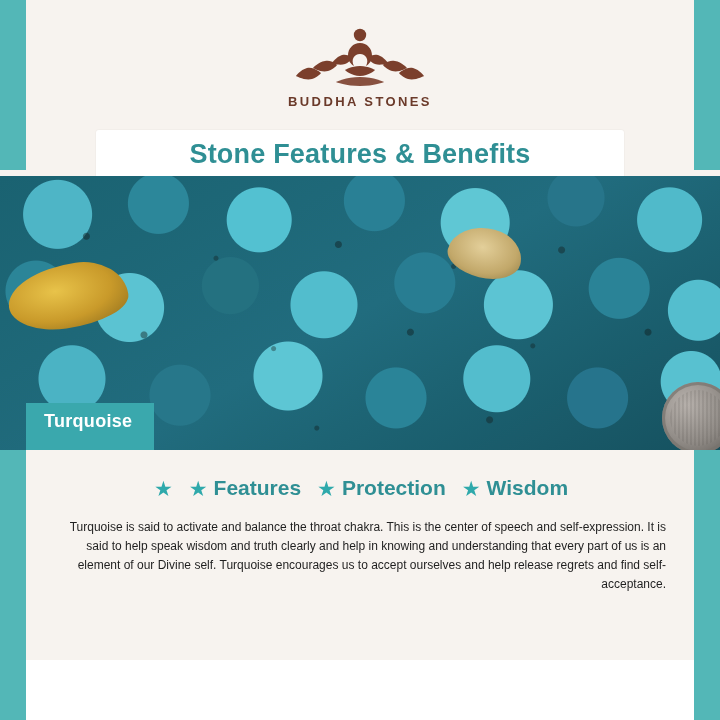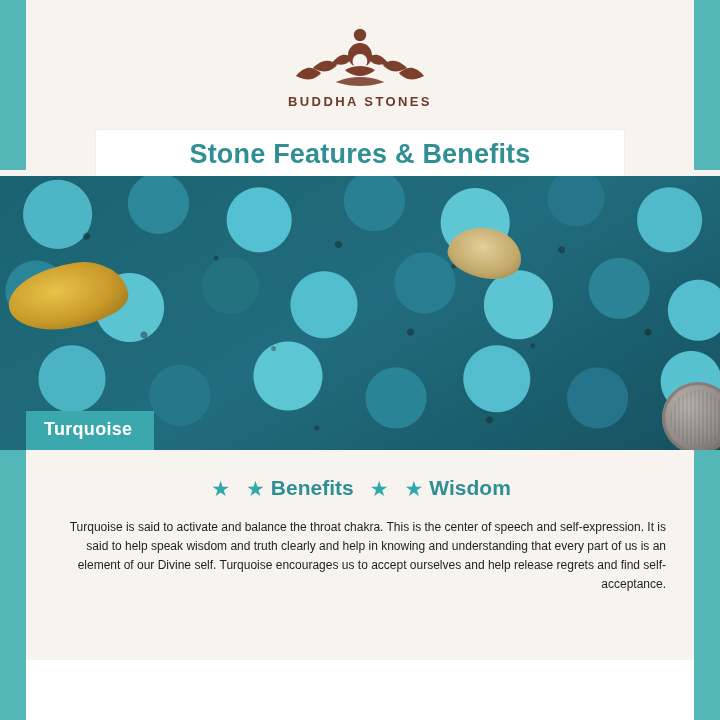--- a/index.html
+++ b/index.html
@@ -133,21 +133,21 @@
     border-radius: 50%;
     background: repeating-linear-gradient(90deg, rgba(90,86,82,0.35) 0 2px, rgba(160,155,150,0.2) 2px 4px);
     opacity: .5;
   }
   .photo-tab {
     position: absolute; left: 26px; bottom: 0;
     background: #3aa8ad;
     color: #ffffff;
     font-size: 18px;
     font-weight: 700;
-    padding: 8px 22px 10px 18px;
+    padding: 8px 22px 18px 18px;
     letter-spacing: .3px;
   }
 
   
   .side.left { position: absolute; left: 0; top: 450px; width: 26px; bottom: 0; background: #53b7b7; }
   .side.right { position: absolute; right: 0; top: 450px; width: 26px; bottom: 0; background: #53b7b7; }
   .bottom-bar { position: absolute; left: 0; right: 0; bottom: 0; height: 18px; background: #ffffff; }
   .bottom-nub-l { position: absolute; left: 0; bottom: 0; width: 26px; height: 18px; background: #53b7b7; }
   .bottom-nub-r { position: absolute; right: 0; bottom: 0; width: 26px; height: 18px; background: #53b7b7; }
 
@@ -226,24 +226,25 @@
   <div class="side left"></div>
   <div class="side right"></div>
 
   <div class="content">
     <div class="benefits">
       <div class="benefit">
         <span class="star">★</span>
       </div>
       <div class="benefit">
         <span class="star">★</span>
-        <span class="label">Benefits</span>
-      </div>
-      <div class="benefit">
-        <span class="star">★</span>
+        <span class="label">Features</span>
+      </div>
+      <div class="benefit">
+        <span class="star">★</span>
+        <span class="label">Protection</span>
       </div>
       <div class="benefit">
         <span class="star">★</span>
         <span class="label">Wisdom</span>
       </div>
     </div>
     <p class="body-text">Turquoise is said to activate and balance the throat chakra. This is the center of speech and self-expression. It is said to help speak wisdom and truth clearly and help in knowing and understanding that every part of us is an element of our Divine self. Turquoise encourages us to accept ourselves and help release regrets and find self-acceptance.</p>
   </div>
 
   <div class="white-panel"></div>

